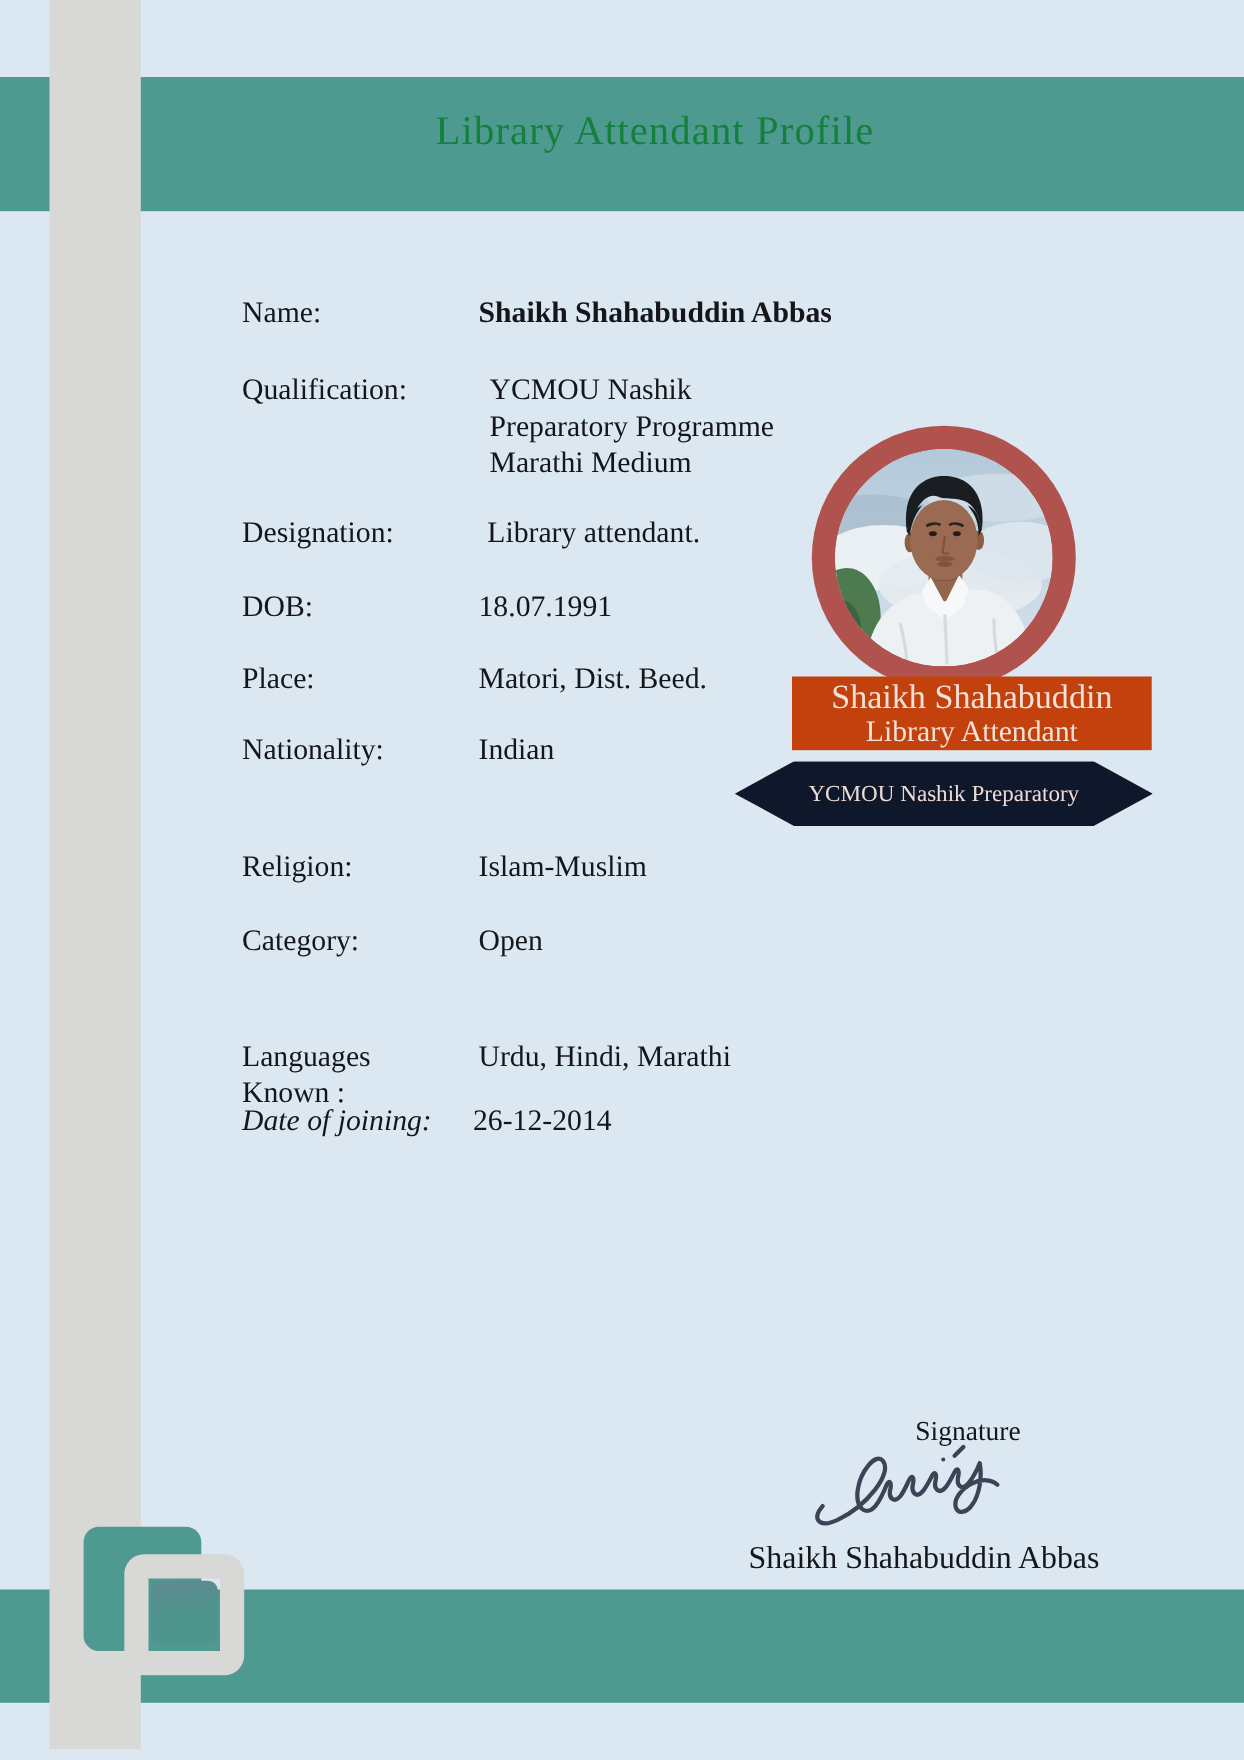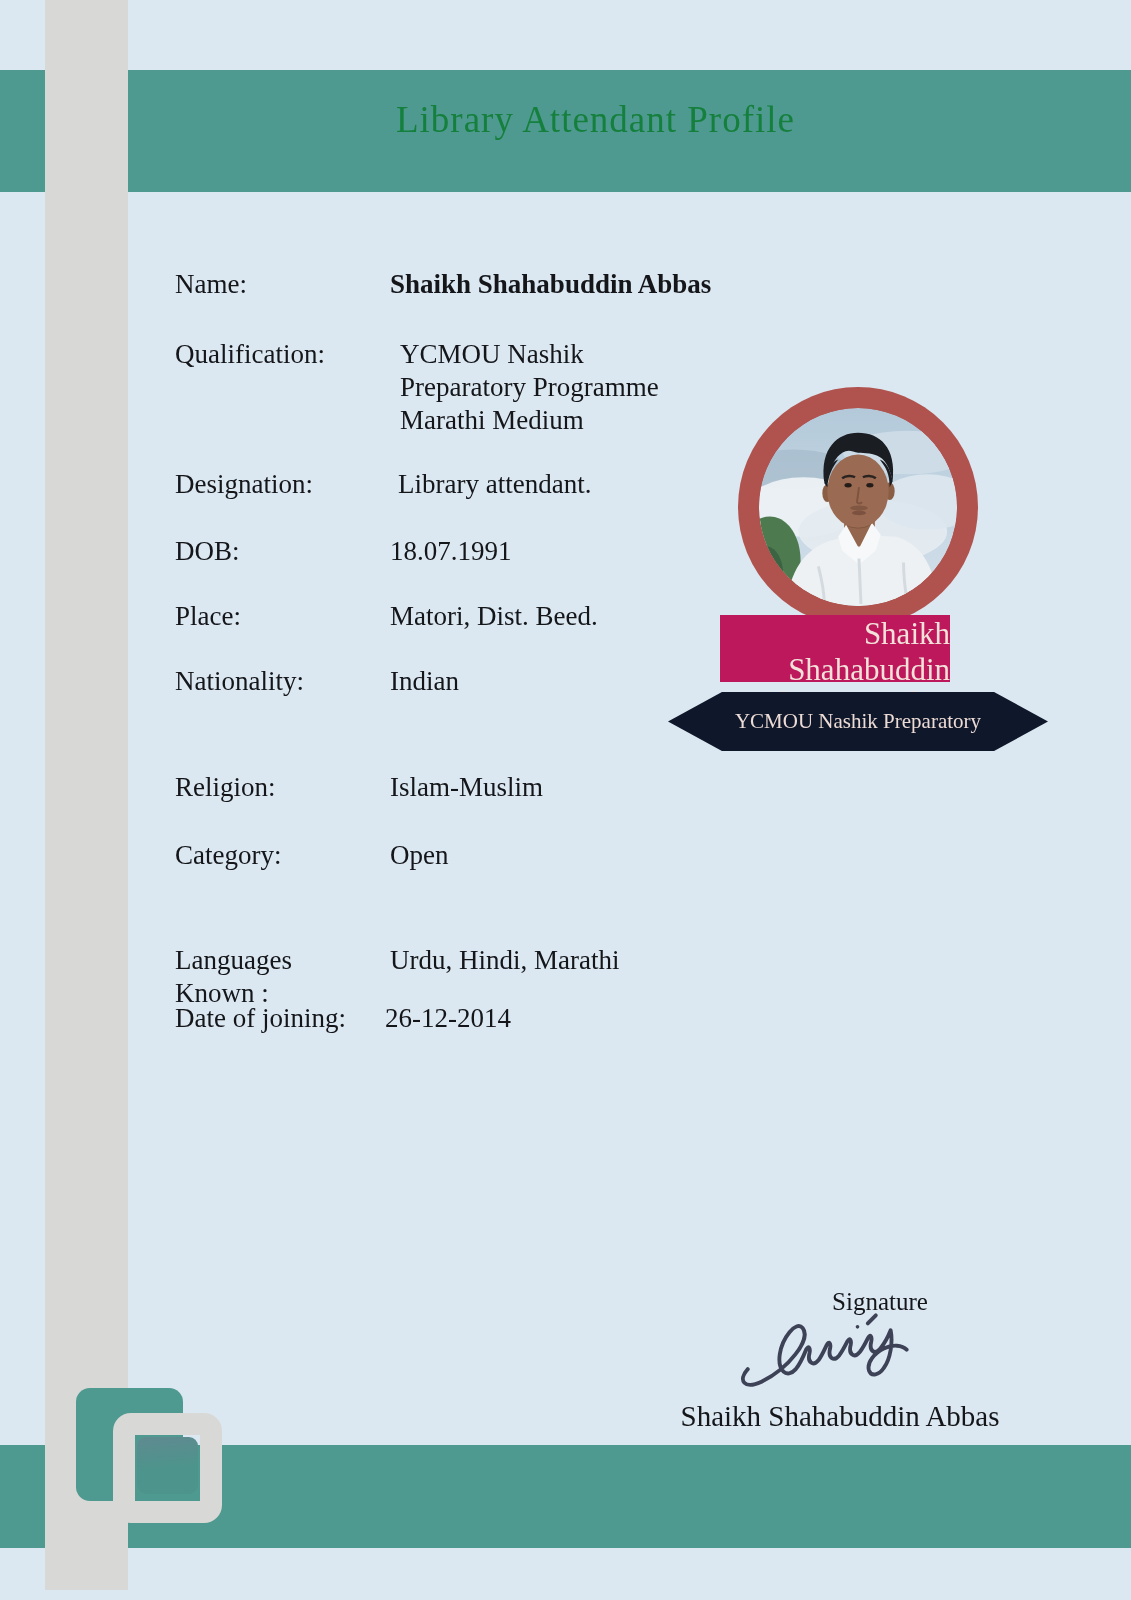--- a/index.html
+++ b/index.html
@@ -11,40 +11,40 @@
   
   .band-top{position:absolute;left:0;top:70px;width:100%;height:122px;background:#4f9a90;z-index:1;}
   .band-bottom{position:absolute;left:0;top:1445px;width:100%;height:103px;background:#4f9a90;z-index:1;}
   .stripe{position:absolute;left:45px;top:0;width:83px;height:1590px;background:#d8d8d6;z-index:2;}
   .page-title{
     position:absolute;left:60px;top:98px;width:1071px;text-align:center;
     font-size:37px;letter-spacing:1px;color:#15803d;z-index:3;
   }
   
   .frow{position:absolute;left:175px;z-index:10;font-size:27px;line-height:33px;}
-  .flabel{display:inline-block;width:215px;vertical-align:top;}
+  .flabel{display:inline-block;width:215px;vertical-align:top;margin-left:45px;}
   .fvalue{display:inline-block;vertical-align:top;}
   .row-name{top:268px;}   .row-name .fvalue{font-weight:bold;}
   .row-qual{top:338px;}
   .row-desig{top:468px;}
   .row-dob{top:535px;}
   .row-place{top:600px;}
   .row-nat{top:665px;}
   .row-gen{top:698px;}
   .row-rel{top:771px;}
   .row-cat{top:839px;}
   .row-lang{top:944px;}
   .row-join{top:1002px;}
-  .row-join .flabel{width:210px;}
+  .row-join .flabel{width:210px;font-style:italic;}
   
   .photo-ring{position:absolute;left:738px;top:387px;width:240px;height:240px;border-radius:50%;background:#b0534f;z-index:5;}
   .photo-circle{position:absolute;left:759px;top:408px;width:198px;height:198px;border-radius:50%;overflow:hidden;z-index:6;}
   .name-plate{
-    position:absolute;left:720px;top:615px;width:230px;height:67px;background:#be185d;z-index:5;
-    text-align:right;color:#f2e2da;
+    position:absolute;left:720px;top:615px;width:327px;height:67px;background:#c2410c;z-index:5;
+    text-align:center;color:#f2e2da;
   }
   .plate-name{font-size:31px;line-height:36px;margin-top:1px;}
   .plate-role{font-size:27px;line-height:27px;}
   .ribbon{
     position:absolute;left:668px;top:692px;width:380px;height:59px;background:#0f172a;z-index:5;
     clip-path:polygon(0 50%,14.2% 0,85.8% 0,100% 50%,85.8% 100%,14.2% 100%);
     text-align:center;color:#eddcd6;font-size:21px;line-height:25px;padding-top:0;
     display:flex;flex-direction:column;justify-content:center;
   }
   

